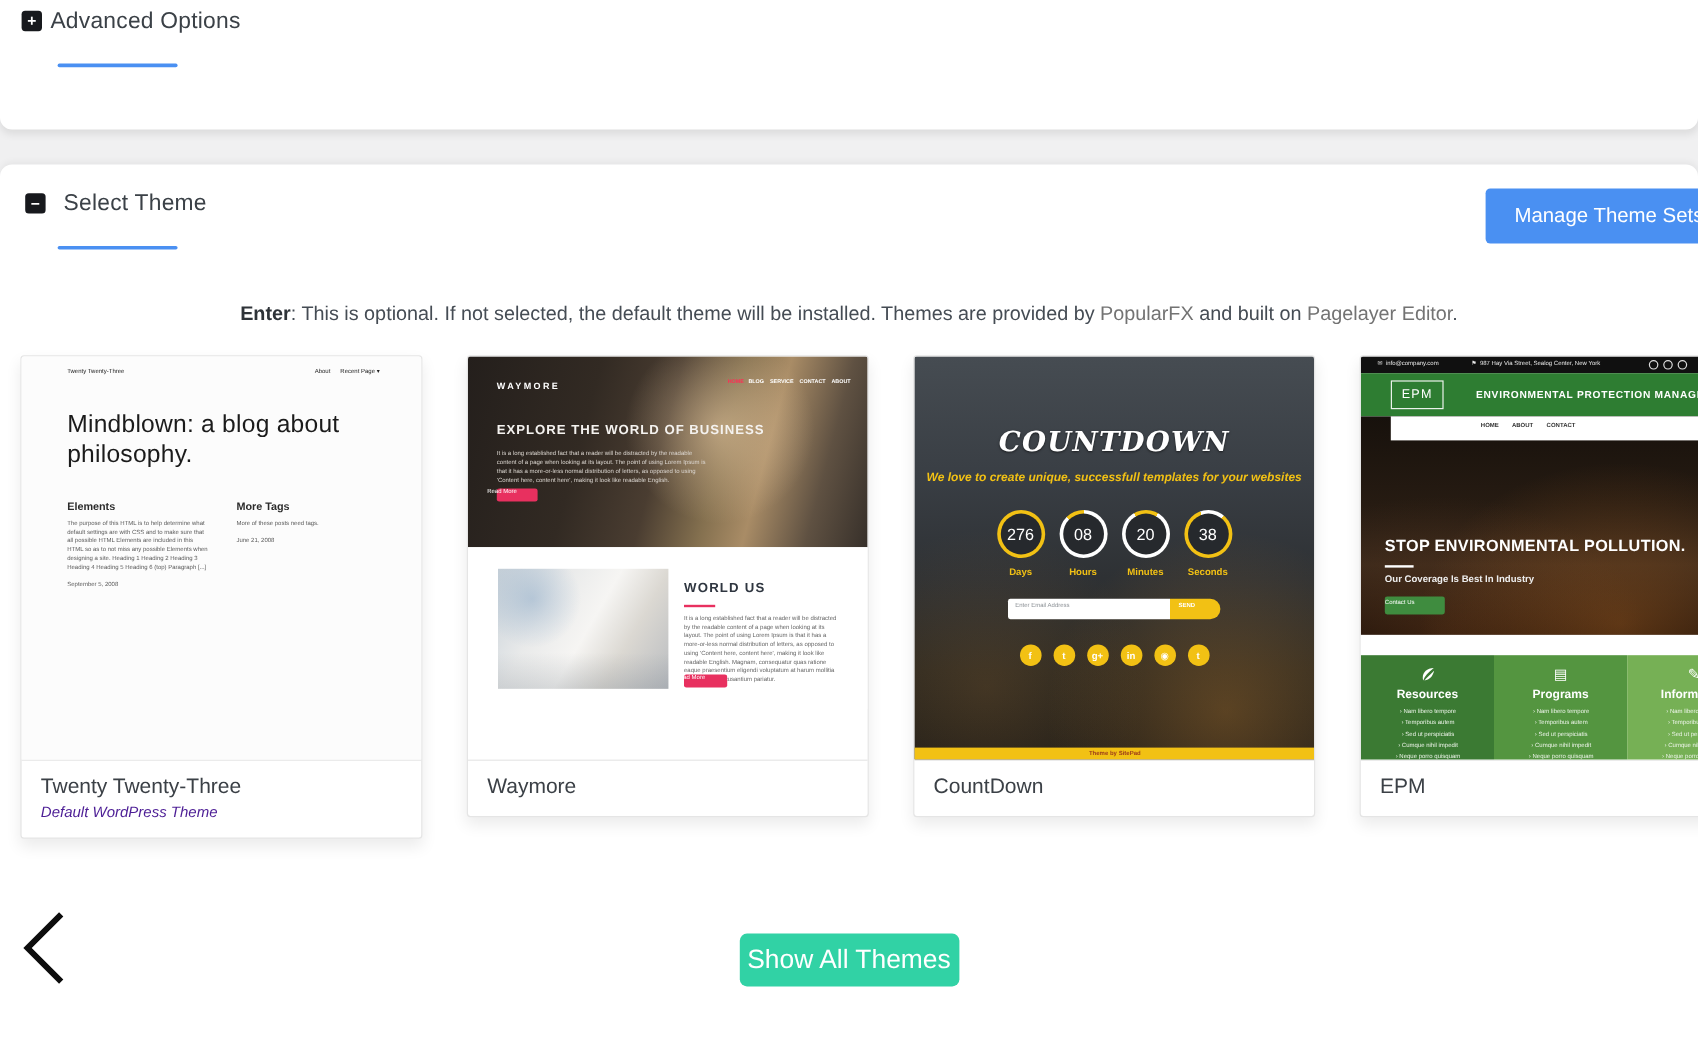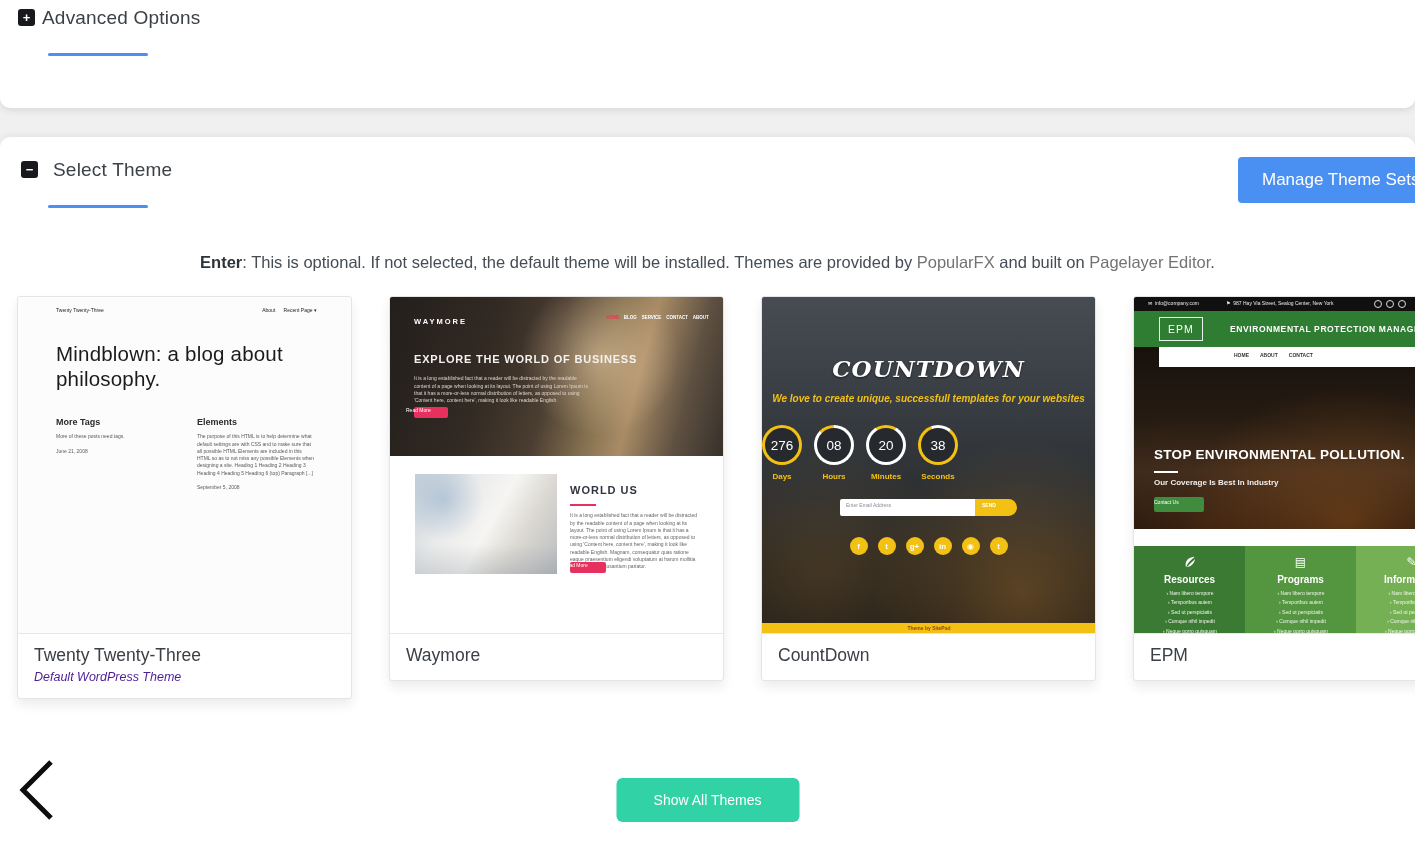--- a/index.html
+++ b/index.html
@@ -108,21 +108,21 @@
     background:
       radial-gradient(circle at 78% 88%, rgba(214,140,50,.30), transparent 38%),
       radial-gradient(circle at 18% 82%, rgba(190,130,60,.18), transparent 34%),
       linear-gradient(180deg,#464c52 0%,#393e44 30%,#2e3134 55%,#2a2720 78%,#201d18 100%);
   }
   .cd-title { position:absolute; left:0; right:0; top:58px; text-align:center; color:#fff;
     font-family:"DejaVu Serif","Liberation Serif",serif; font-style:italic; font-weight:bold;
     font-size:23px; letter-spacing:1px; text-shadow:0 1px 2px rgba(0,0,0,.6); }
   .cd-tag { position:absolute; left:0; right:0; top:96px; text-align:center; color:#f2c114;
     font-size:10px; font-style:italic; font-weight:bold; }
-  .cd-counters { position:absolute; left:0; right:0; top:128px; display:flex; gap:12px; }
+  .cd-counters { position:absolute; left:0; right:0; top:128px; display:flex; justify-content:center; gap:12px; }
   .cd-item { width:40px; text-align:center; }
   .cd-circle { width:40px; height:40px; border-radius:50%; padding:3px; }
   .cd-ring-days    { background:conic-gradient(#f2c114 0 360deg); }
   .cd-ring-hours   { background:conic-gradient(from 315deg, #f2c114 0 45deg, #ffffff 45deg 360deg); }
   .cd-ring-minutes { background:conic-gradient(from 330deg, #f2c114 0 60deg, #ffffff 60deg 360deg); }
   .cd-ring-seconds { background:conic-gradient(from 40deg, #f2c114 0 300deg, #ffffff 300deg 360deg); }
   .cd-circle-inner { width:34px; height:34px; border-radius:50%; background:#26292d;
     display:flex; align-items:center; justify-content:center; color:#fff; font-size:13.5px; }
   .cd-label { margin-top:7px; color:#f2c114; font-size:8px; font-weight:bold; }
   .cd-email { position:absolute; left:0; right:0; top:202px; display:flex; justify-content:center; }
@@ -168,21 +168,21 @@
   .epm-tile-2 { background:#549540; }
   .epm-tile-3 { background:#76b055; }
   .epm-tile-icon { height:16px; display:flex; align-items:center; justify-content:center; font-size:12px; color:#fff; }
   .epm-tile-title { font-size:10px; font-weight:bold; margin-top:4px; }
   .epm-tile .t5c { color:#eef5ea; margin-top:3px; }
 
   
   #show-all-btn {
     position:absolute; left:50%; transform:translateX(-50%); top:641px;
     width:183px; height:44px; background:#31d2a5; border:none; border-radius:6px;
-    color:#fff; font-size:14px; font-family:inherit; cursor:pointer;
+    color:#fff; font-size:22px; font-family:inherit; cursor:pointer;
   }
   #back-arrow { position:absolute; left:15px; top:622px; cursor:pointer; }
 </style>
 </head>
 <body>
 
 <div class="panel" id="sec-advanced">
   <span class="sec-icon" id="adv-icon">+</span>
   <div class="sec-title" id="adv-title">Advanced Options</div>
   <div class="sec-underline" id="adv-underline"></div>
@@ -203,30 +203,30 @@
 
     <div class="card">
       <div class="preview tt3">
         <div class="tt3-top">
           <span class="tt3-site">Twenty Twenty-Three</span>
           <span class="tt3-menu">About      Recent Page ▾</span>
         </div>
         <div class="tt3-h1">Mindblown: a blog about philosophy.</div>
         <div class="tt3-cols">
           <div class="tt3-col">
+              <h4>Elements</h4>
+              <div class="t5">The purpose of this HTML is to help determine what default settings are with CSS and to make sure that all possible HTML Elements are included in this HTML so as to not miss any possible Elements when designing a site. Heading 1 Heading 2 Heading 3 Heading 4 Heading 5 Heading 6 (top) Paragraph [...]
+
+September 5, 2008</div>
+            </div>
+          <div class="tt3-col">
               <h4>More Tags</h4>
               <div class="t5">More of these posts need tags.
 
 June 21, 2008</div>
-            </div>
-          <div class="tt3-col">
-              <h4>Elements</h4>
-              <div class="t5">The purpose of this HTML is to help determine what default settings are with CSS and to make sure that all possible HTML Elements are included in this HTML so as to not miss any possible Elements when designing a site. Heading 1 Heading 2 Heading 3 Heading 4 Heading 5 Heading 6 (top) Paragraph [...]
-
-September 5, 2008</div>
             </div>
         </div>
 
       </div>
       <div class="card-footer">
         <div class="theme-name">Twenty Twenty-Three</div>
         <div class="theme-sub">Default WordPress Theme</div>
       </div>
     </div>
 

